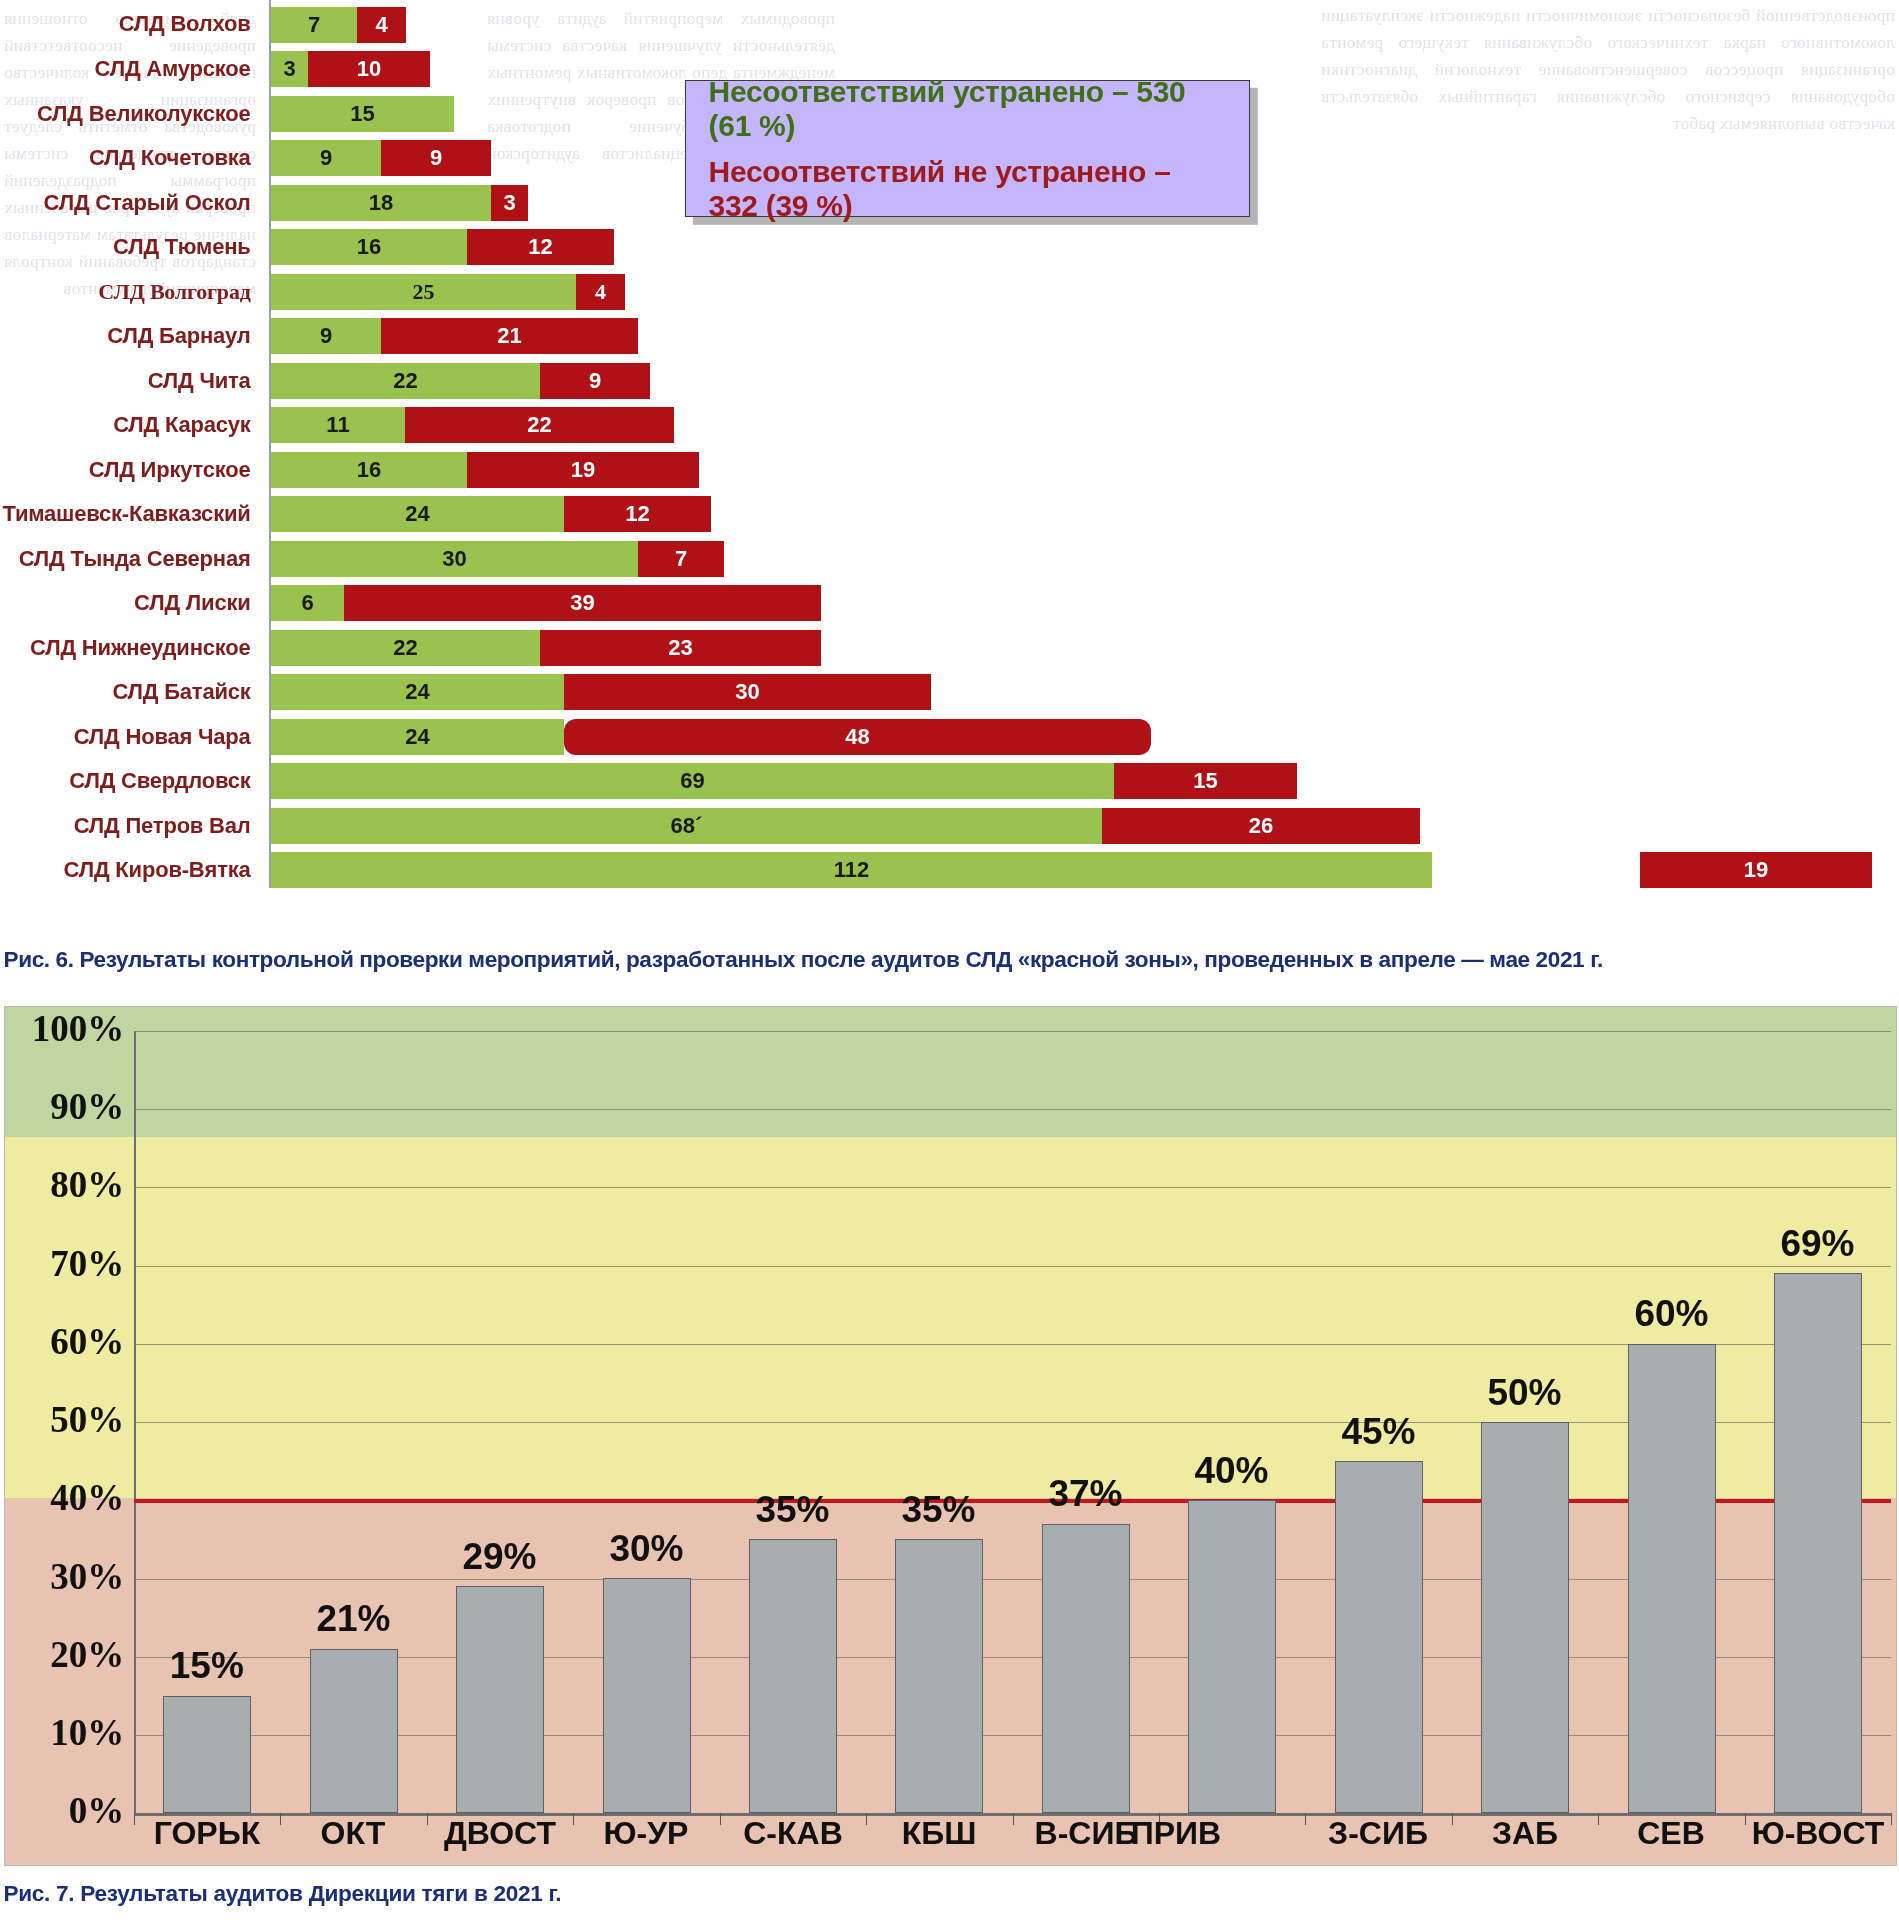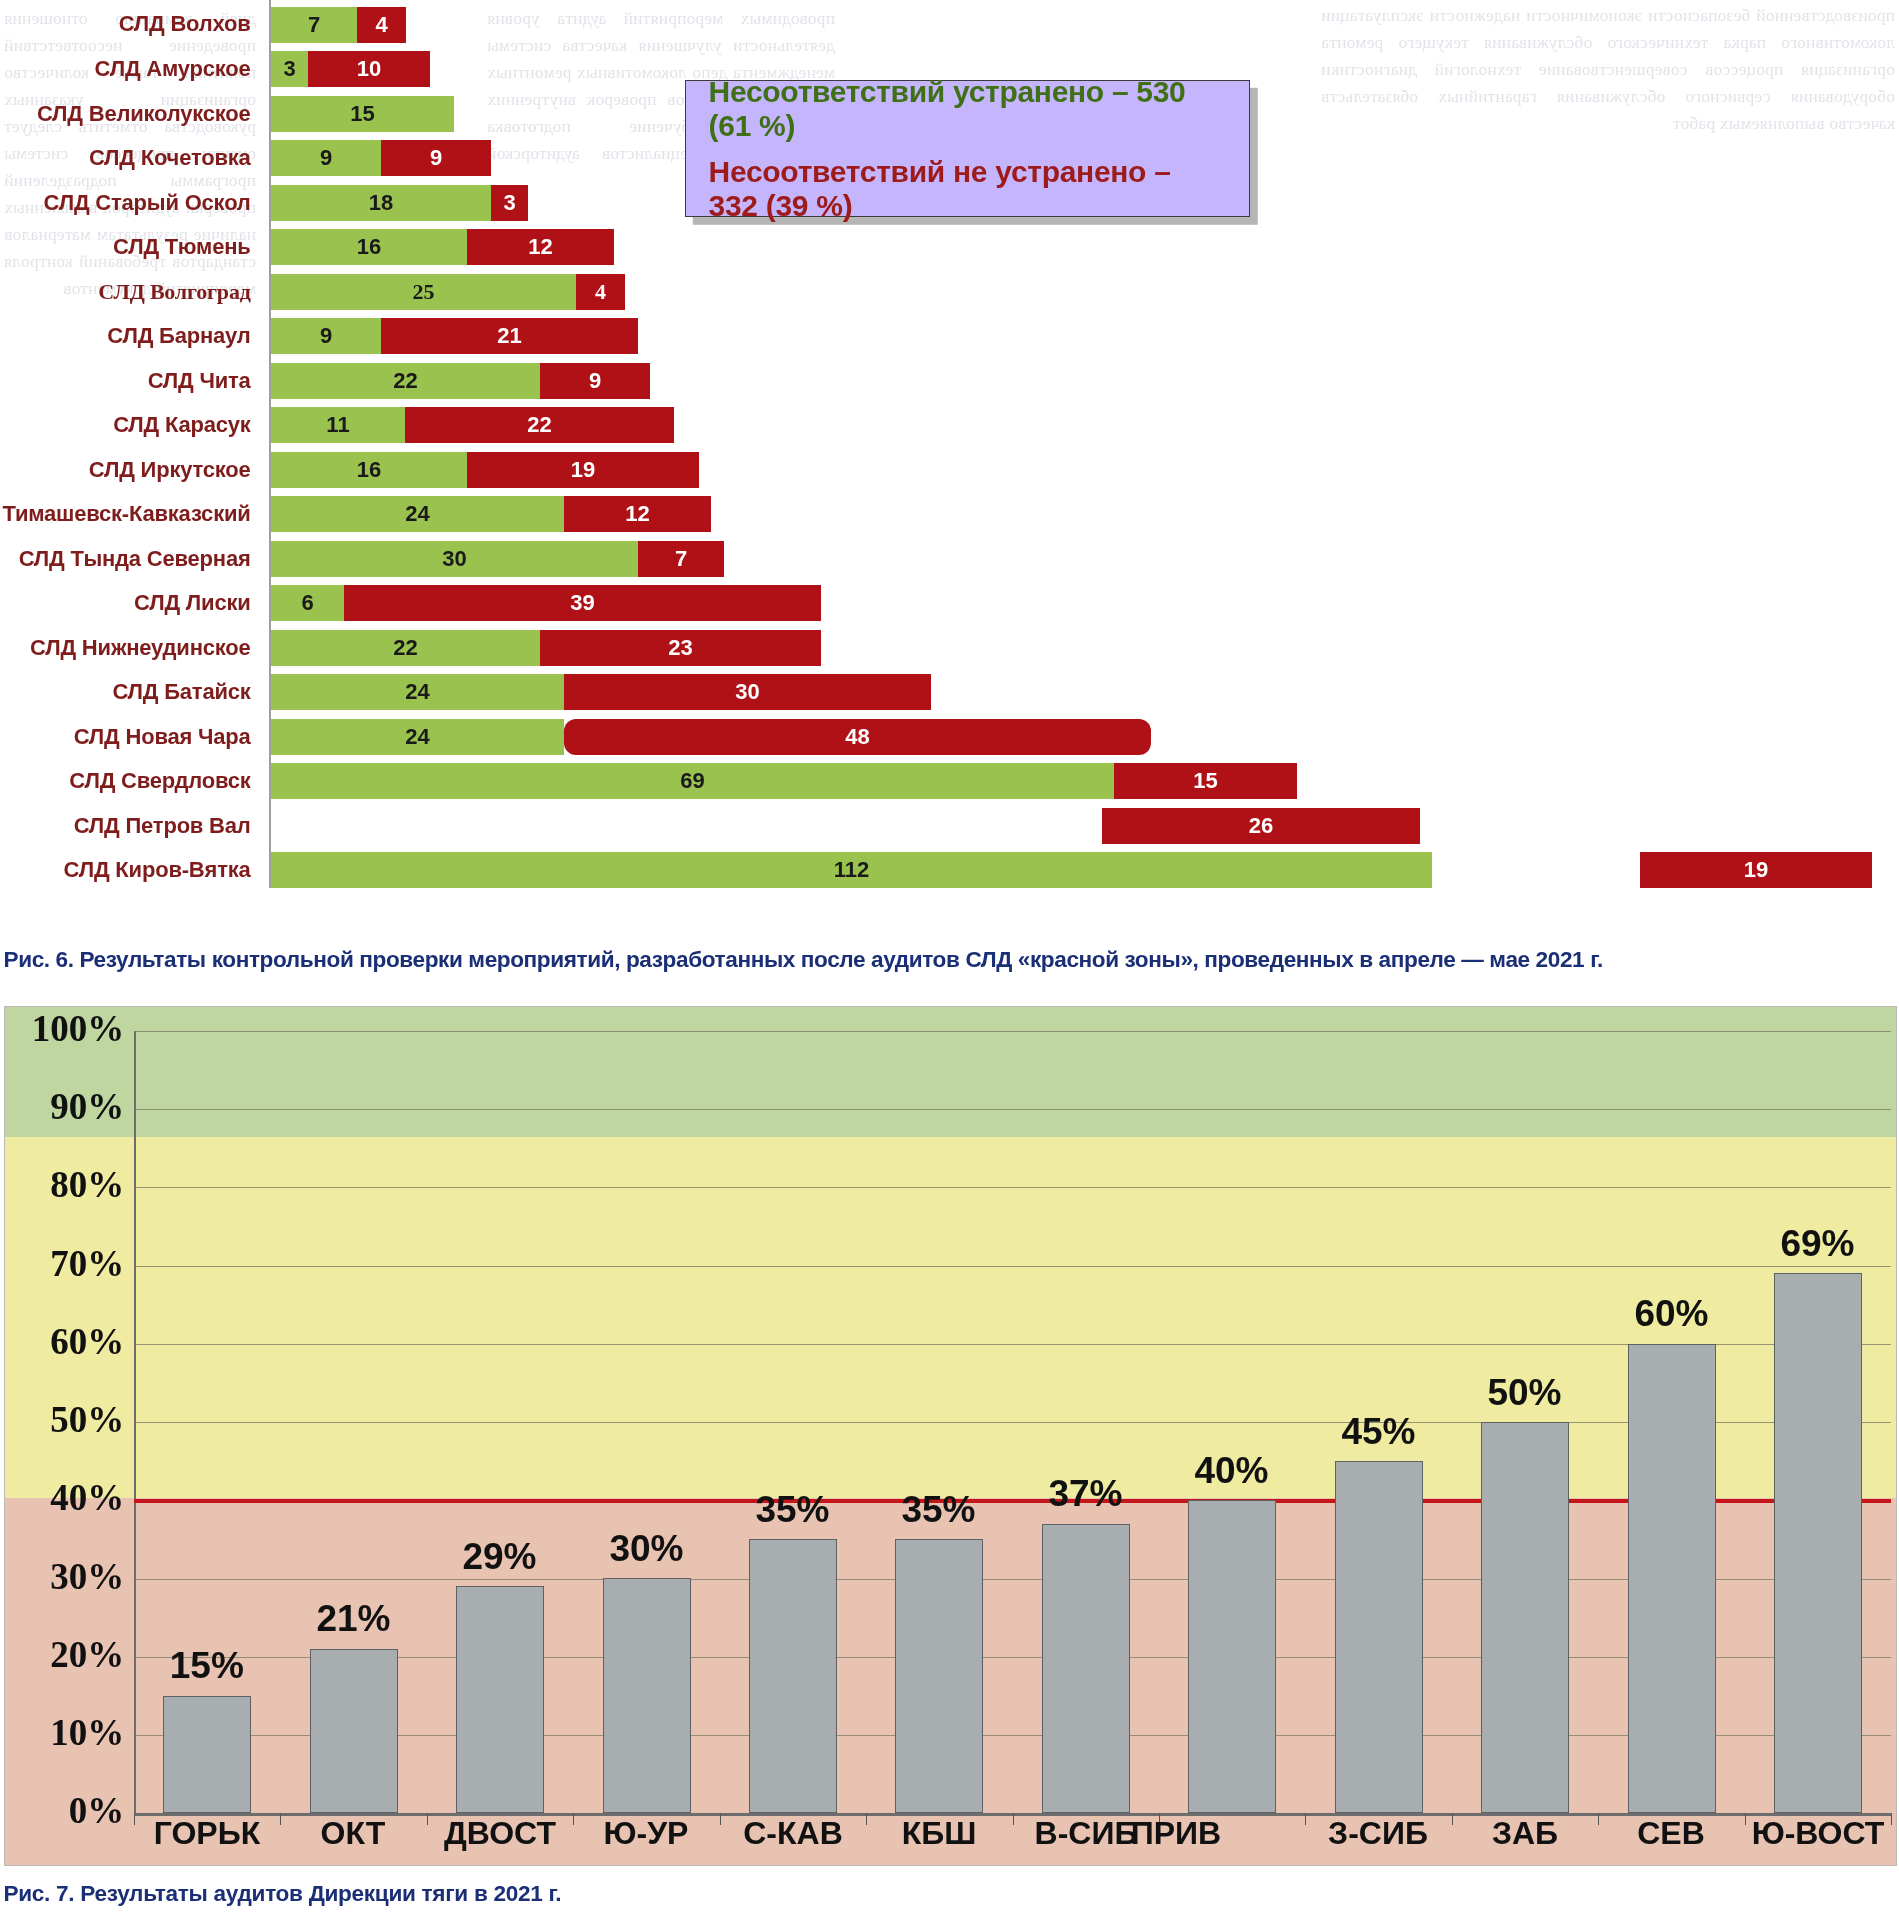--- a/index.html
+++ b/index.html
@@ -243,20 +243,21 @@
       <div class="row" style="top: 758px;">
         <div class="row-label">СЛД Свердловск</div>
         <div class="bar-wrap" style="width: 1026px;">
           <div class="seg green" style="left: 0px; width: 843px;">69</div>
           <div class="seg red" style="left: 843px; width: 183px;">15</div>
         </div>
       </div>
       <div class="row" style="top: 803px;">
         <div class="row-label">СЛД Петров  Вал</div>
         <div class="bar-wrap" style="width: 1149px;">
+          <div class="seg green" style="left: 0px; width: 831px;">68´</div>
           <div class="seg red" style="left: 831px; width: 318px;">26</div>
         </div>
       </div>
       <div class="row" style="top: 847px;">
         <div class="row-label">СЛД Киров-Вятка</div>
         <div class="bar-wrap" style="width: 1601px;">
           <div class="seg green" style="left: 0px; width: 1161px;">112</div>
           <div class="seg red" style="left: 1369px; width: 232px;">19</div>
         </div>
       </div>

